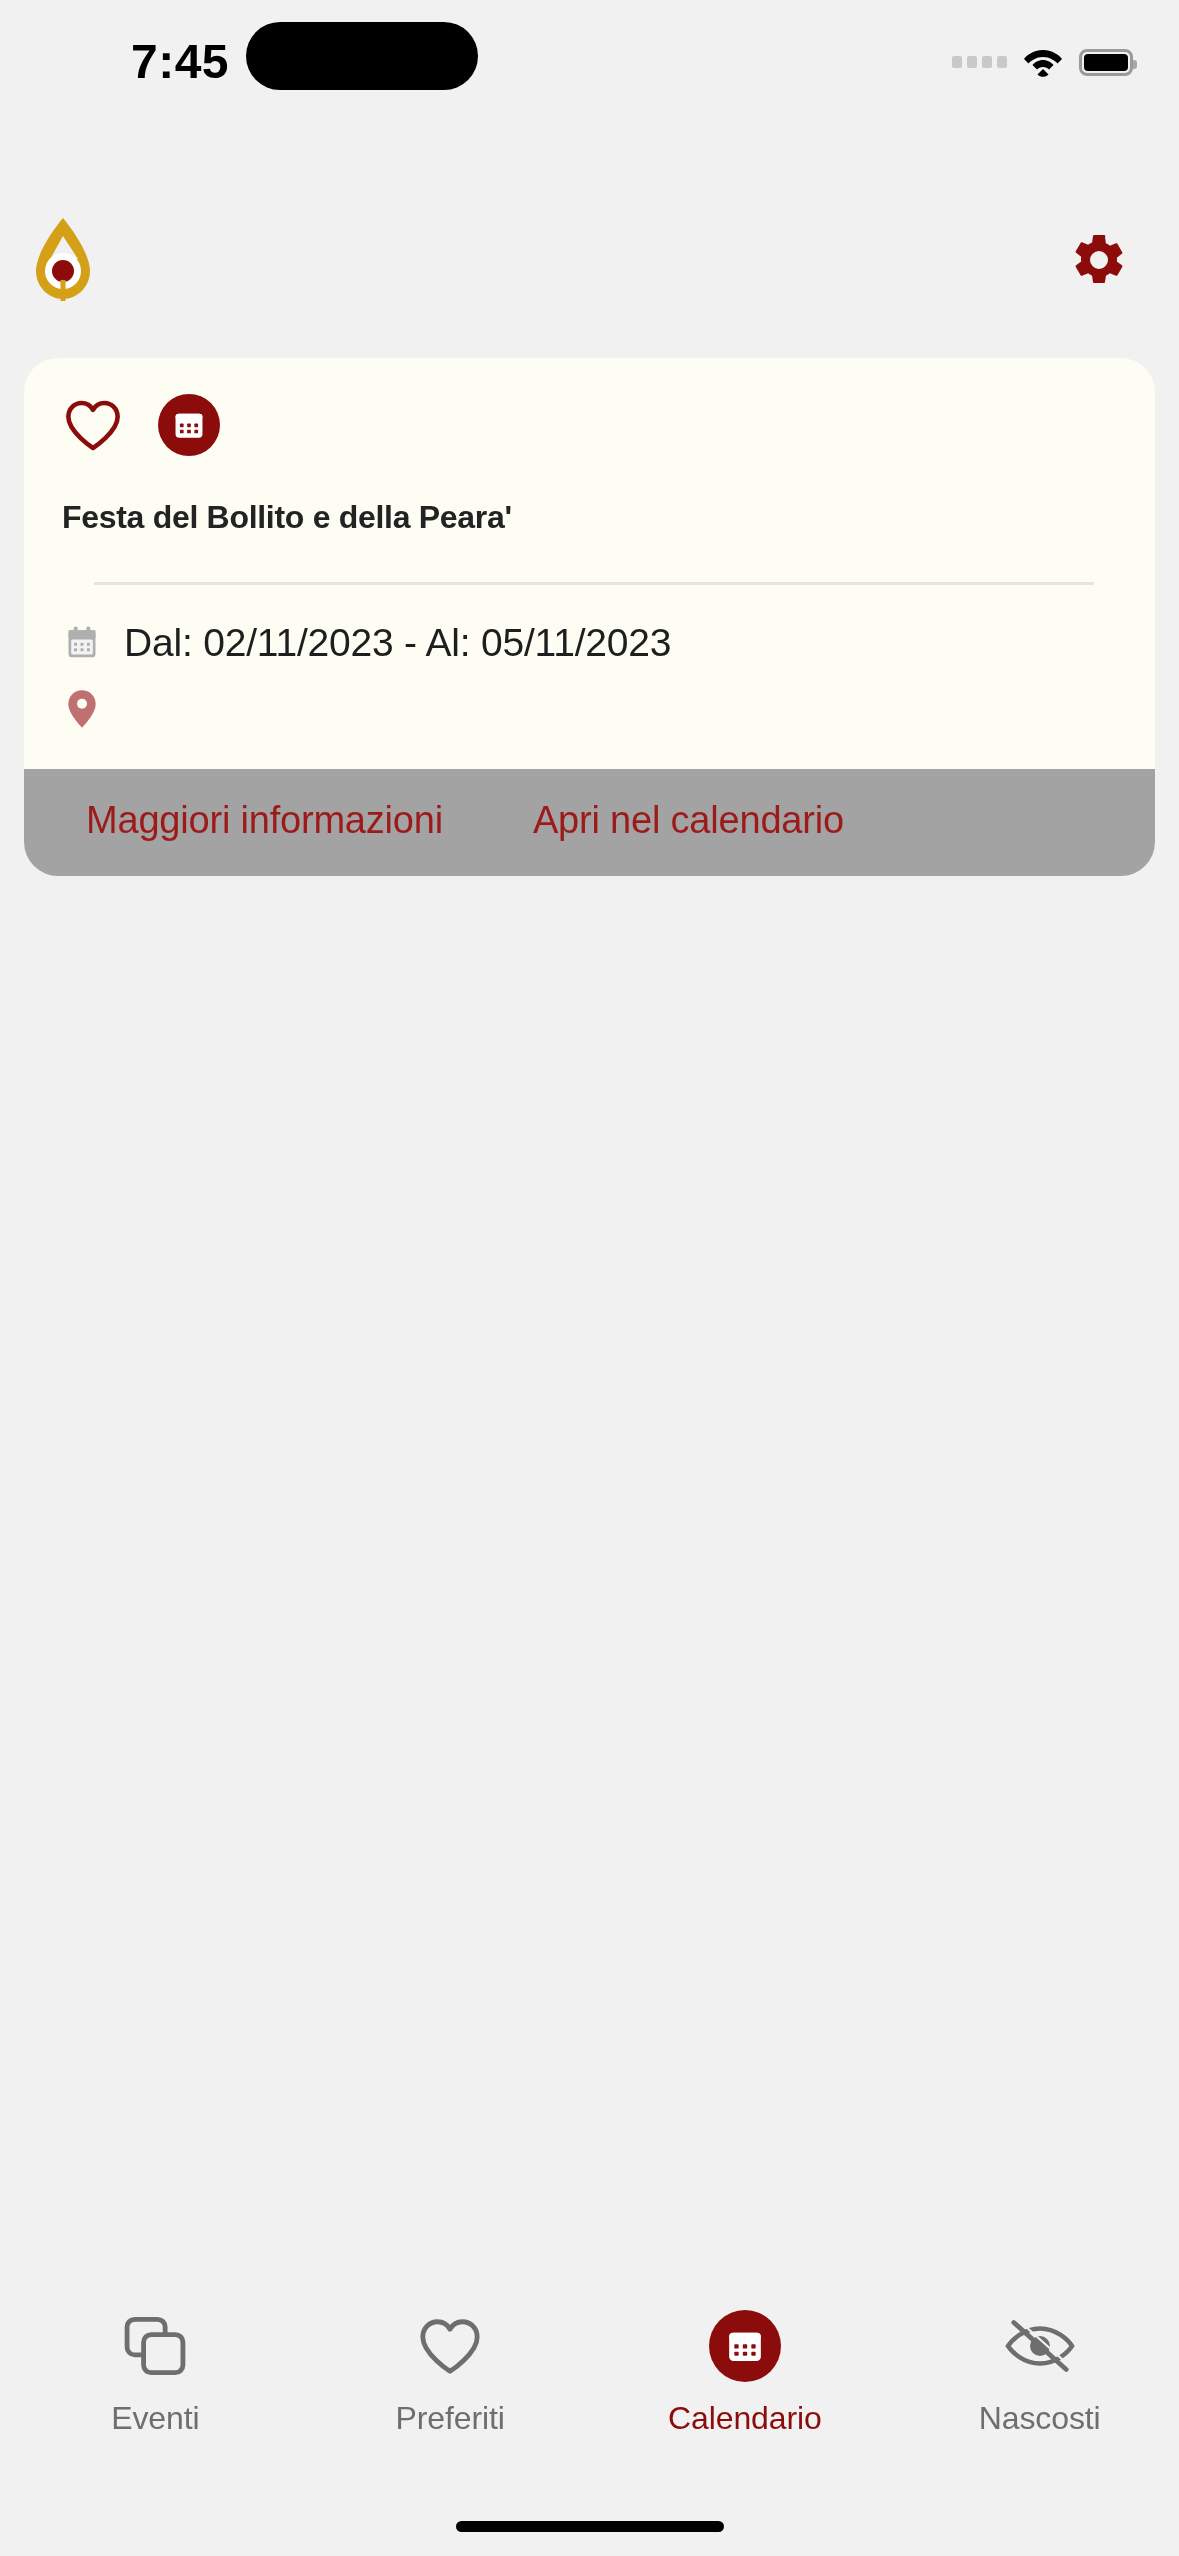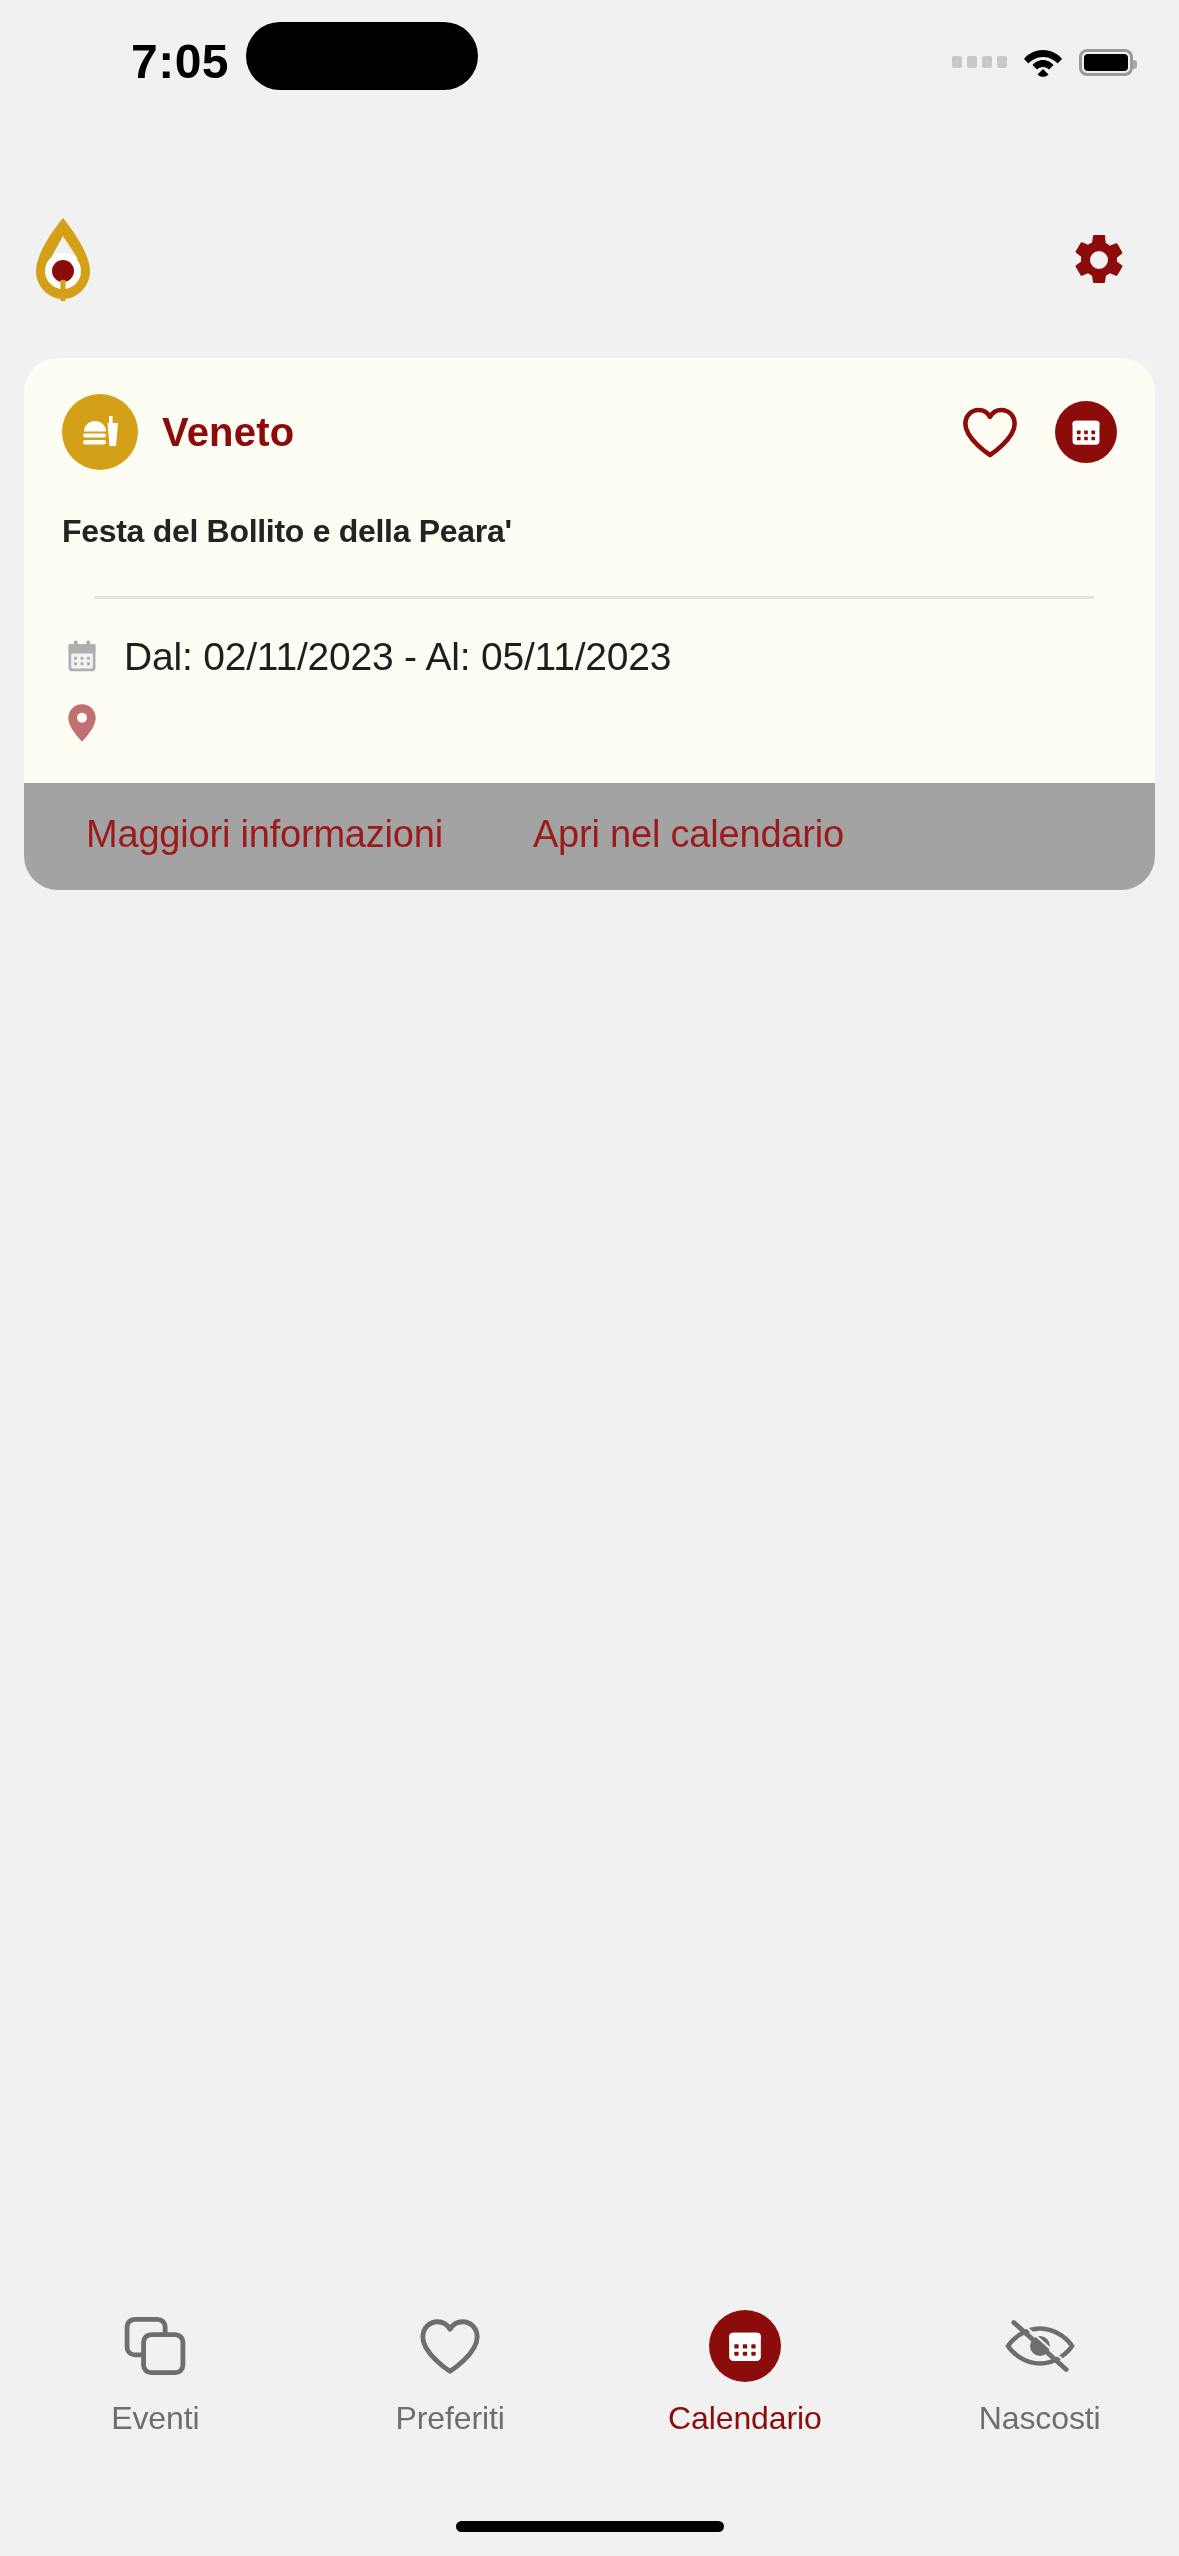--- a/index.html
+++ b/index.html
@@ -104,21 +104,21 @@
     position:absolute; left:50%; transform:translateX(-50%); bottom:24px;
     width:268px; height:11px; background:#000; border-radius:8px;
   }
 </style>
 </head>
 <body>
 
 <div class="phone">
 
   <div class="statusbar">
-    <div class="sb-time">7:05</div>
+    <div class="sb-time">7:45</div>
     <div class="dynamic-island"></div>
     <div class="sb-right">
       <span class="signal-dots">
         <i></i>
           <i></i>
           <i></i>
           <i></i>
       </span>
       <span class="wifi-icon">
         <svg width="40" height="30" viewBox="0 0 40 30">
@@ -145,32 +145,20 @@
       <svg width="60" height="60" viewBox="0 0 24 24">
         <path fill="#8C0C0C" d="M19.14 12.94a7.07 7.07 0 0 0 .06-.94 7.07 7.07 0 0 0-.06-.94l2.03-1.58a.5.5 0 0 0 .12-.62l-1.92-3.32a.5.5 0 0 0-.6-.22l-2.39.96a7.1 7.1 0 0 0-1.62-.94l-.36-2.54A.49.49 0 0 0 13.9 2h-3.8a.49.49 0 0 0-.5.42l-.36 2.54c-.59.24-1.13.56-1.62.94l-2.39-.96a.5.5 0 0 0-.6.22L2.71 8.48a.5.5 0 0 0 .12.62l2.03 1.58a7.2 7.2 0 0 0 0 1.88L2.83 14.14a.5.5 0 0 0-.12.62l1.92 3.32c.13.22.39.3.6.22l2.39-.96c.5.38 1.03.7 1.62.94l.36 2.54c.04.24.25.42.5.42h3.8c.25 0 .46-.18.5-.42l.36-2.54c.59-.24 1.12-.56 1.62-.94l2.39.96c.22.08.47 0 .6-.22l1.92-3.32a.5.5 0 0 0-.12-.62l-2.03-1.58zM12 15.6A3.6 3.6 0 1 1 12 8.4a3.6 3.6 0 0 1 0 7.2z"></path>
       </svg>
     </span>
   </div>
 
   <div class="event-card">
     <div class="card-top">
 
       <div class="card-head-row">
-        <div class="cat-group">
-          <span class="cat-badge">
-            <svg width="44" height="44" viewBox="0 0 44 44">
-              <path d="M6 21.5 C6 15.5 11 11 17 11 C23 11 28 15.5 28 21.5 Z" fill="#FFFFFF"></path>
-              <rect x="5" y="23.5" width="23" height="4" rx="2" fill="#FFFFFF"></rect>
-              <rect x="5" y="30" width="23" height="4.5" rx="2.2" fill="#FFFFFF"></rect>
-              <rect x="31" y="6" width="3.6" height="7" fill="#FFFFFF"></rect>
-              <path d="M29.5 13 L40 13 L38 36 L31.5 36 Z" fill="#FFFFFF"></path>
-            </svg>
-          </span>
-          <span class="cat-name">Veneto</span>
-        </div>
         <div class="head-actions">
           <span class="heart-btn">
             <svg width="58" height="54" viewBox="0 0 24 22">
               <path d="M12 20.5 C12 20.5 1.8 13.9 1.8 7.6 C1.8 4.3 4.3 1.9 7.3 1.9 C9.4 1.9 11.1 3.1 12 4.7 C12.9 3.1 14.6 1.9 16.7 1.9 C19.7 1.9 22.2 4.3 22.2 7.6 C22.2 13.9 12 20.5 12 20.5 Z" fill="none" stroke="#8C0C0C" stroke-width="1.9" stroke-linejoin="round"></path>
             </svg>
           </span>
           <span class="cal-round-btn">
             <svg width="34" height="34" viewBox="0 0 24 24">
               <rect x="2.5" y="4" width="19" height="17" rx="2.6" fill="#FFFFFF"></rect>
               <rect x="2.5" y="4" width="19" height="4.6" rx="2.2" fill="#FFFFFF"></rect>

